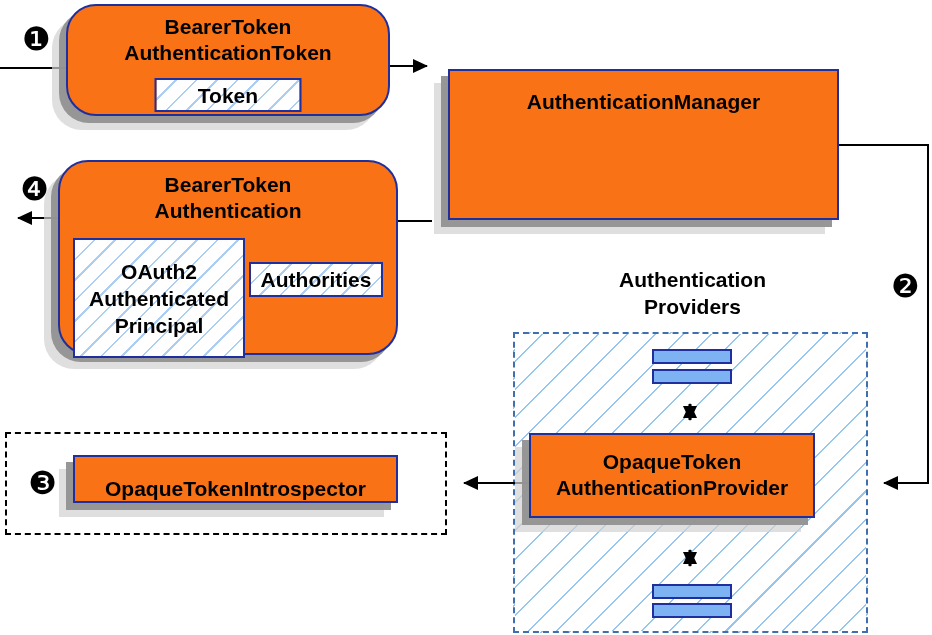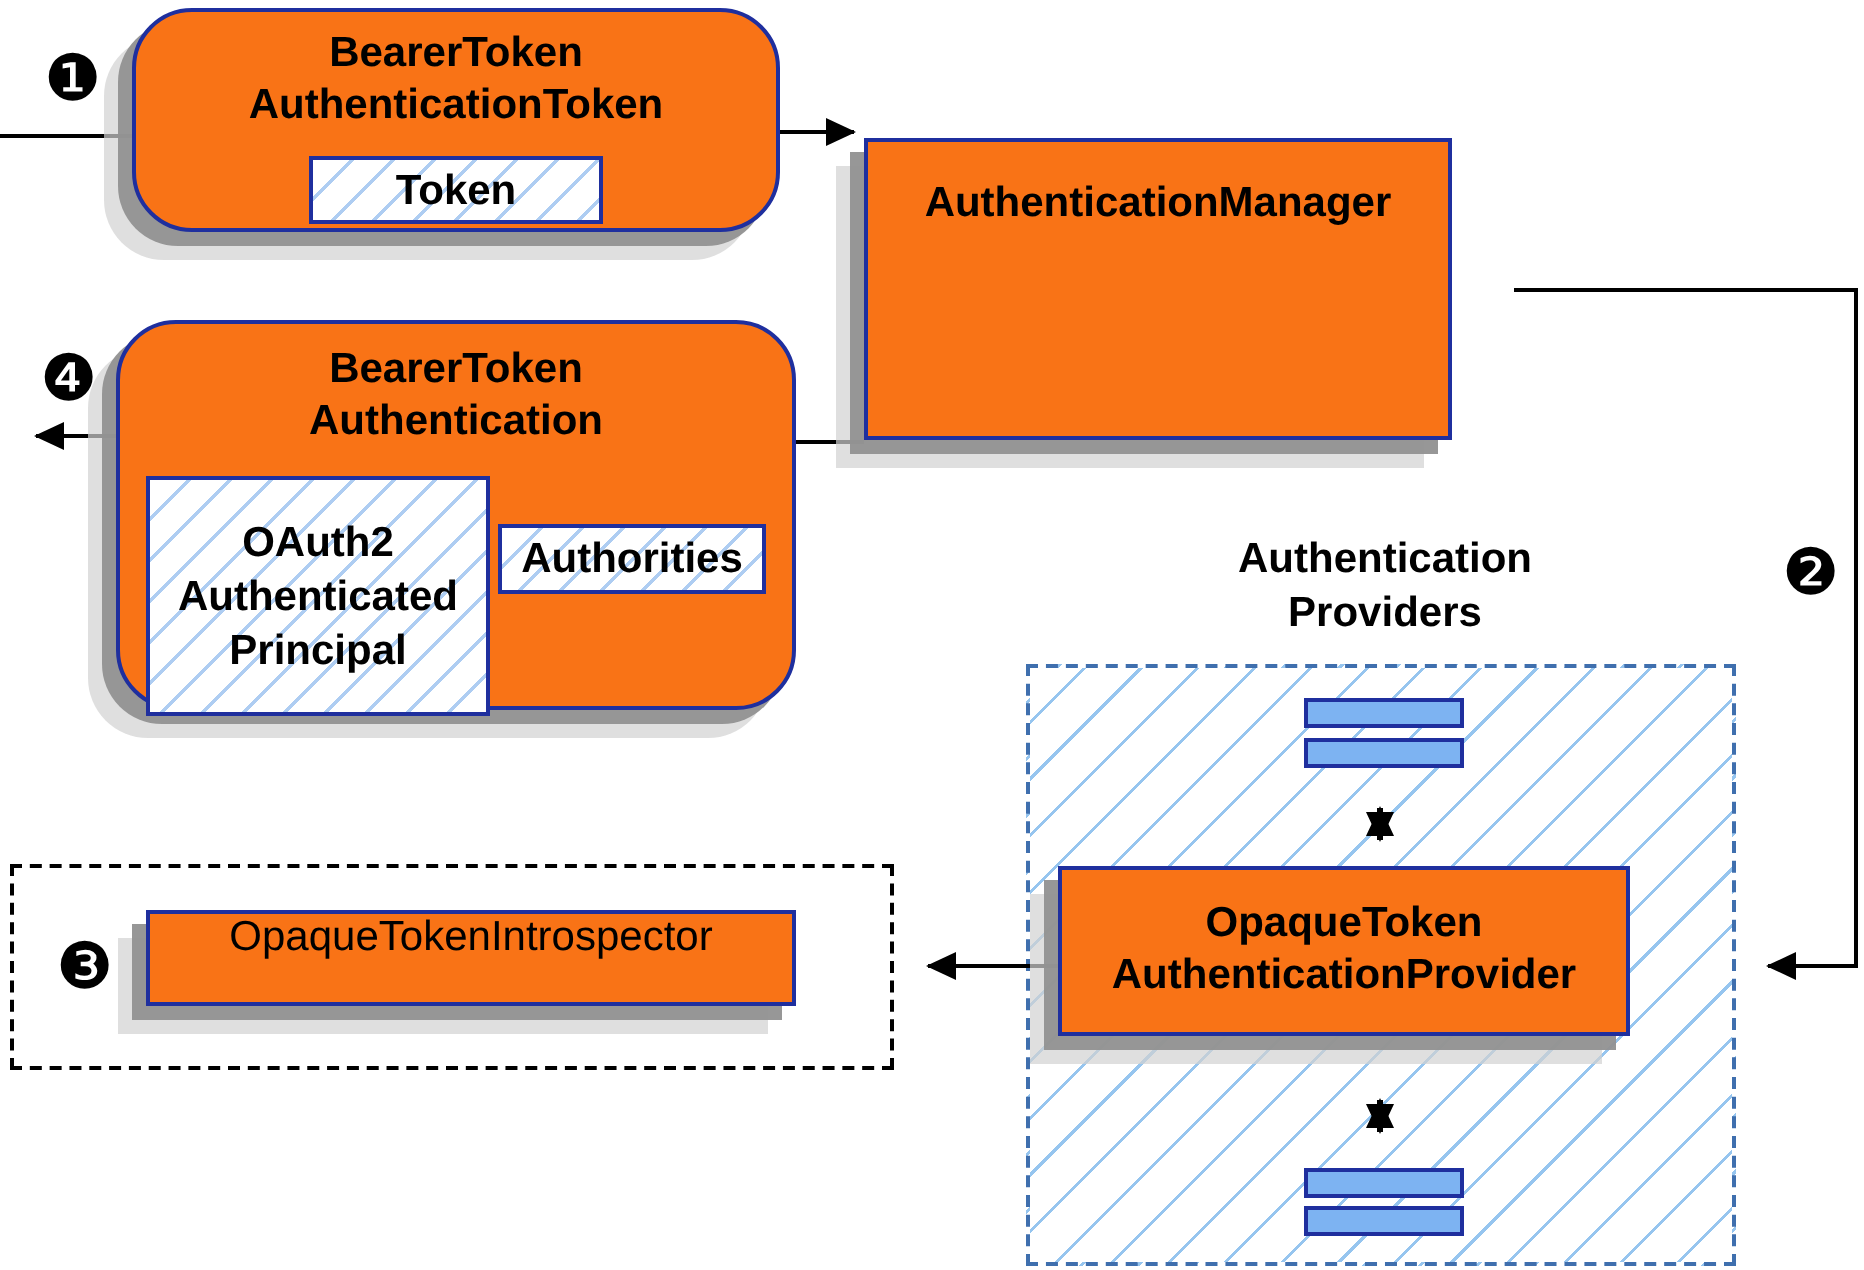--- a/index.html
+++ b/index.html
@@ -29,34 +29,34 @@
   .subbox{position:absolute;box-sizing:border-box;
     background:repeating-linear-gradient(135deg,#ffffff 0px,#ffffff 13px,#aecdf2 13px,#aecdf2 14.5px);
     border:2px solid #1f2f9e;
     display:flex;align-items:center;justify-content:center;
     font-weight:bold;font-size:21px;line-height:27px;text-align:center;white-space:pre-line;
   }
   #btat{left:66px;top:4px;width:324px;height:112px;}
   #btat .node-title{margin-top:8px;}
   #btat-token{left:50%;transform:translateX(-50%);top:72px;width:147px;height:34px;}
 
-  #am{left:432px;top:69px;width:294px;height:151px;}
+  #am{left:448px;top:69px;width:391px;height:151px;}
   #am .node-title{margin-top:18px;}
   #am-pm{left:38px;top:56px;width:250px;height:79px;}
 
   #bta{left:58px;top:160px;width:340px;height:195px;}
   #bta .node-title{margin-top:10px;}
   #bta-principal{left:13px;top:76px;width:172px;height:120px;}
   #bta-authorities{left:189px;top:100px;width:134px;height:35px;}
 
   #otap{left:529px;top:433px;width:286px;height:85px;z-index:4;}
   #otap .node-title{margin-top:14px;}
 
-  #oti-box{left:73px;top:455px;width:325px;height:48px;display:flex;align-items:flex-start;justify-content:center;
-    font-weight:normal;font-size:21px;}
+  #oti-box{left:73px;top:455px;width:325px;height:48px;display:flex;align-items:flex-end;justify-content:center;
+    font-weight:bold;font-size:21px;}
 
   
   .bar{position:absolute;box-sizing:border-box;width:80px;height:15px;
     background:#7db3f2;border:2px solid #1f2f9e;z-index:3;}
   #bar-1{left:652px;top:349px;}
   #bar-2{left:652px;top:369px;}
   #bar-3{left:652px;top:584px;}
   #bar-4{left:652px;top:603px;}
 
   .badge{position:absolute;z-index:5;font-size:32px;line-height:30px;color:#000;

